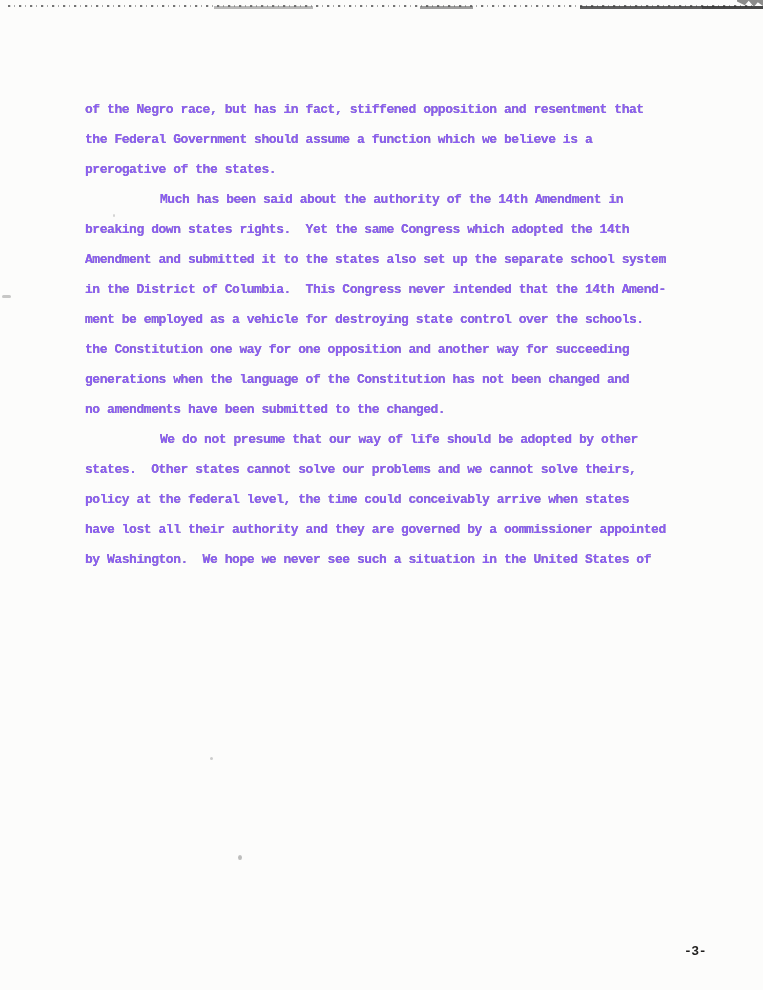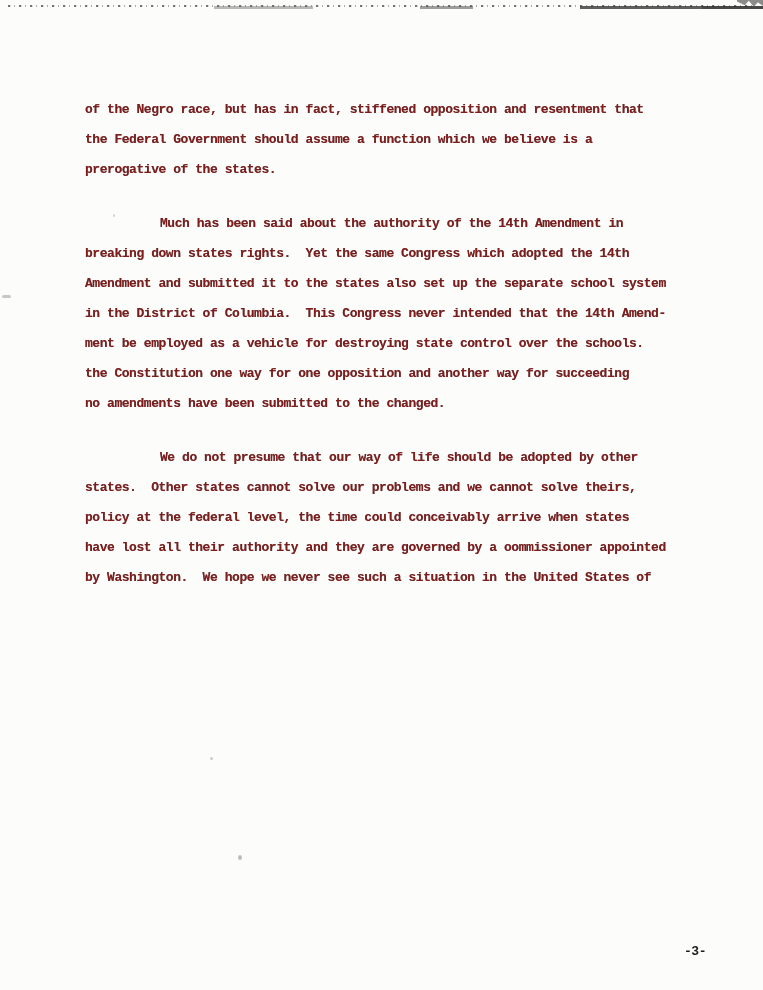--- a/index.html
+++ b/index.html
@@ -83,26 +83,25 @@
     top: 95px;
     width: 608px;
   }
   .line {
     height: 30px;
     line-height: 30px;
     font-size: 13px;
     font-weight: bold;
     letter-spacing: -0.45px;
     white-space: pre;
-    color: #7f1d1d;
+    color: #8b5cf6;
     text-shadow: 0 0 0.4px rgba(30,29,28,0.55);
   }
   .line.indent {
     padding-left: 75px;
-    margin-top: 24px;
   }
   .page-number {
     position: absolute;
     left: 684px;
     top: 944px;
     font-size: 13px;
     font-weight: bold;
     letter-spacing: -0.45px;
     color: #1e1d1c;
   }
@@ -122,20 +121,21 @@
   <div class="text-block">
     <div class="line">of the Negro race, but has in fact, stiffened opposition and resentment that</div>
     <div class="line">the Federal Government should assume a function which we believe is a</div>
     <div class="line">prerogative of the states.</div>
     <div class="line indent">Much has been said about the authority of the 14th Amendment in</div>
     <div class="line">breaking down states rights.  Yet the same Congress which adopted the 14th</div>
     <div class="line">Amendment and submitted it to the states also set up the separate school system</div>
     <div class="line">in the District of Columbia.  This Congress never intended that the 14th Amend-</div>
     <div class="line">ment be employed as a vehicle for destroying state control over the schools.</div>
     <div class="line">the Constitution one way for one opposition and another way for succeeding</div>
+    <div class="line">generations when the language of the Constitution has not been changed and</div>
     <div class="line">no amendments have been submitted to the changed.</div>
     <div class="line indent">We do not presume that our way of life should be adopted by other</div>
     <div class="line">states.  Other states cannot solve our problems and we cannot solve theirs,</div>
     <div class="line">policy at the federal level, the time could conceivably arrive when states</div>
     <div class="line">have lost all their authority and they are governed by a oommissioner appointed</div>
     <div class="line">by Washington.  We hope we never see such a situation in the United States of</div>
   </div>
 
   <div class="page-number">-3-</div>
 

